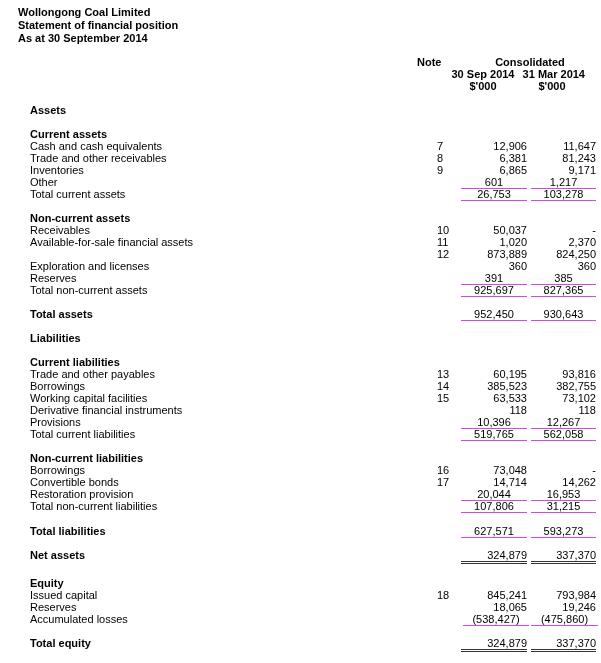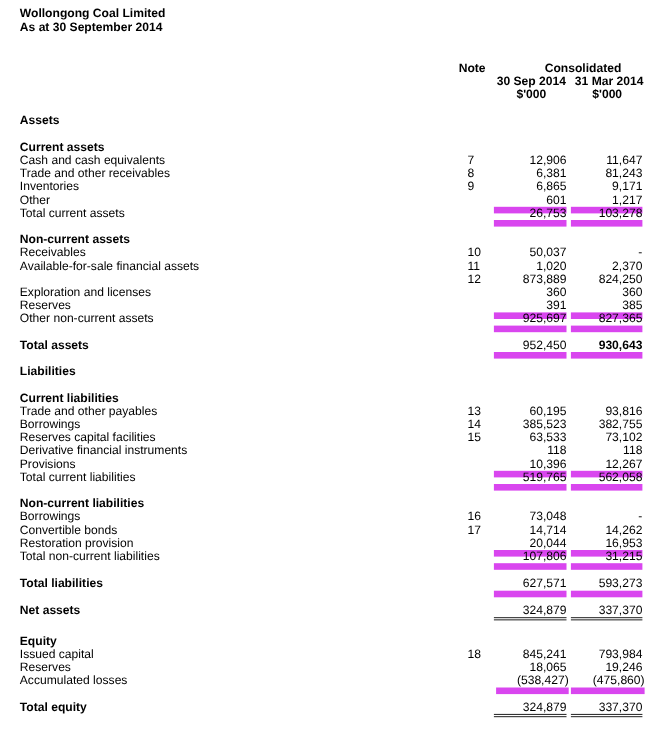--- a/index.html
+++ b/index.html
@@ -9,34 +9,35 @@
   }
   .header { position: absolute; left: 18px; top: 6px; line-height: 13px; font-weight: bold; font-size: 11px; }
   .colhead { position: absolute; top: 56px; font-weight: bold; line-height: 12px; font-size: 11px; }
   .colhead .consol { position: absolute; left: 485px; width: 90px; text-align: center; top: 0; white-space: nowrap; }
   .colhead .note-h { position: absolute; left: 417px; top: 0; }
   .colhead .c1 { position: absolute; left: 450px; width: 66px; text-align: center; top: 12px; white-space: nowrap; }
   .colhead .c1b { position: absolute; left: 450px; width: 66px; text-align: center; top: 24px; }
   .colhead .c2 { position: absolute; left: 519px; width: 66px; text-align: right; top: 12px; white-space: nowrap; }
   .colhead .c2b { position: absolute; left: 519px; width: 66px; text-align: center; top: 24px; }
 
-  .row { position: absolute; left: 0; width: 524px; height: 12px; line-height: 12px; }
+  .row { position: absolute; left: 12px; width: 524px; height: 12px; line-height: 12px; }
   .row .label { position: absolute; left: 18px; white-space: nowrap; }
   .row.bold .label { font-weight: bold; }
   .row .note { position: absolute; left: 425px; }
   .row .v1 { position: absolute; left: 449px; width: 66px; text-align: right; height: 12px; }
   .row .v2 { position: absolute; left: 519px; width: 65px; text-align: right; height: 12px; }
-  .row .v1.u, .row .v2.u { border-bottom: 6px solid #d946ef; }
+  .row .v1.u, .row .v2.u { border-bottom: 1px solid #d946ef; text-align: center; }
   .row .v1.dbl, .row .v2.dbl { border-bottom: 3px double #333; }
 </style>
 </head>
 <body>
 
 <div class="header">
   <div>Wollongong Coal Limited</div>
+  <div>Statement of financial position</div>
   <div>As at 30 September 2014</div>
 </div>
 
 <div class="colhead">
   <div class="consol">Consolidated</div>
   <div class="note-h">Note</div>
   <div class="c1">30 Sep 2014</div>
   <div class="c1b">$'000</div>
   <div class="c2">31 Mar 2014</div>
   <div class="c2b">$'000</div>
@@ -105,29 +106,29 @@
   <span class="v1">360</span>
   <span class="v2">360</span>
 </div>
 <div class="row" style="top:272px">
   <span class="label">Reserves</span>
   <span class="note"></span>
   <span class="v1 u">391</span>
   <span class="v2 u">385</span>
 </div>
 <div class="row" style="top:284px">
-  <span class="label">Other non-current assets</span>
+  <span class="label">Total non-current assets</span>
   <span class="v1 u">925,697</span>
   <span class="v2 u">827,365</span>
 </div>
 
 <div class="row bold" style="top:308px">
   <span class="label">Total assets</span>
   <span class="v1 u" style="font-weight:normal">952,450</span>
-  <span class="v2 u" style="font-weight:bold">930,643</span>
+  <span class="v2 u" style="font-weight:normal">930,643</span>
 </div>
 
 <div class="row bold" style="top:332px">
   <span class="label">Liabilities</span>
 </div>
 
 <div class="row bold" style="top:356px">
   <span class="label">Current liabilities</span>
 </div>
 <div class="row" style="top:368px">
@@ -136,21 +137,21 @@
   <span class="v1">60,195</span>
   <span class="v2">93,816</span>
 </div>
 <div class="row" style="top:380px">
   <span class="label">Borrowings</span>
   <span class="note">14</span>
   <span class="v1">385,523</span>
   <span class="v2">382,755</span>
 </div>
 <div class="row" style="top:392px">
-  <span class="label">Reserves capital facilities</span>
+  <span class="label">Working capital facilities</span>
   <span class="note">15</span>
   <span class="v1">63,533</span>
   <span class="v2">73,102</span>
 </div>
 <div class="row" style="top:404px">
   <span class="label">Derivative financial instruments</span>
   <span class="note"></span>
   <span class="v1">118</span>
   <span class="v2">118</span>
 </div>

